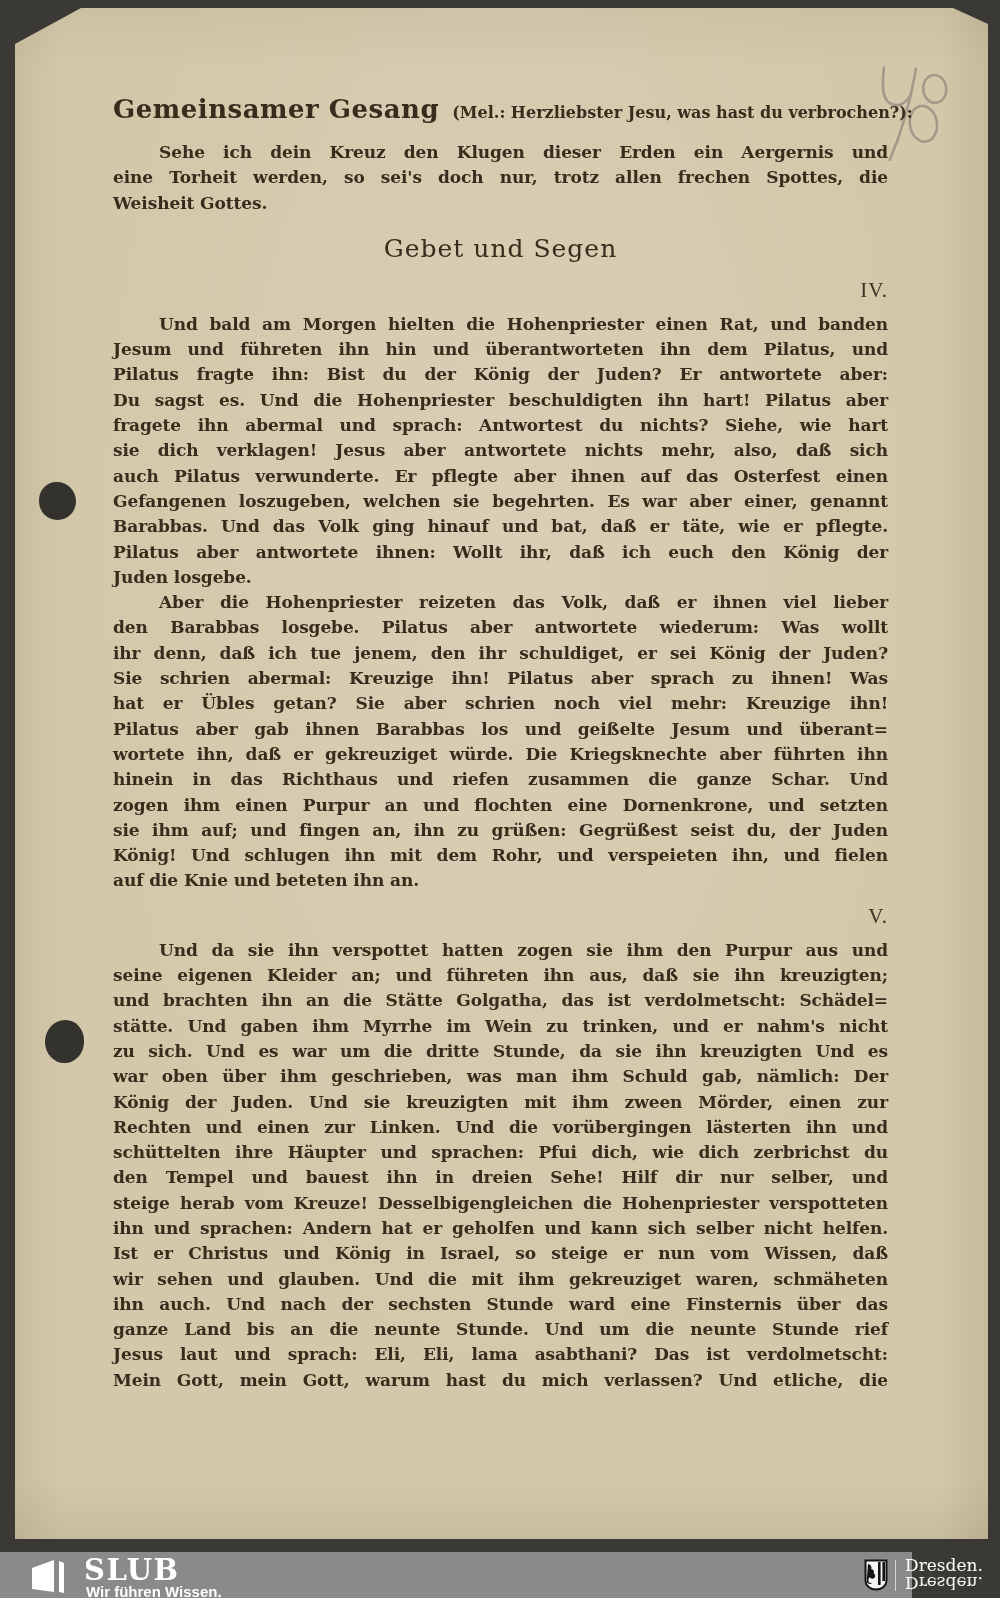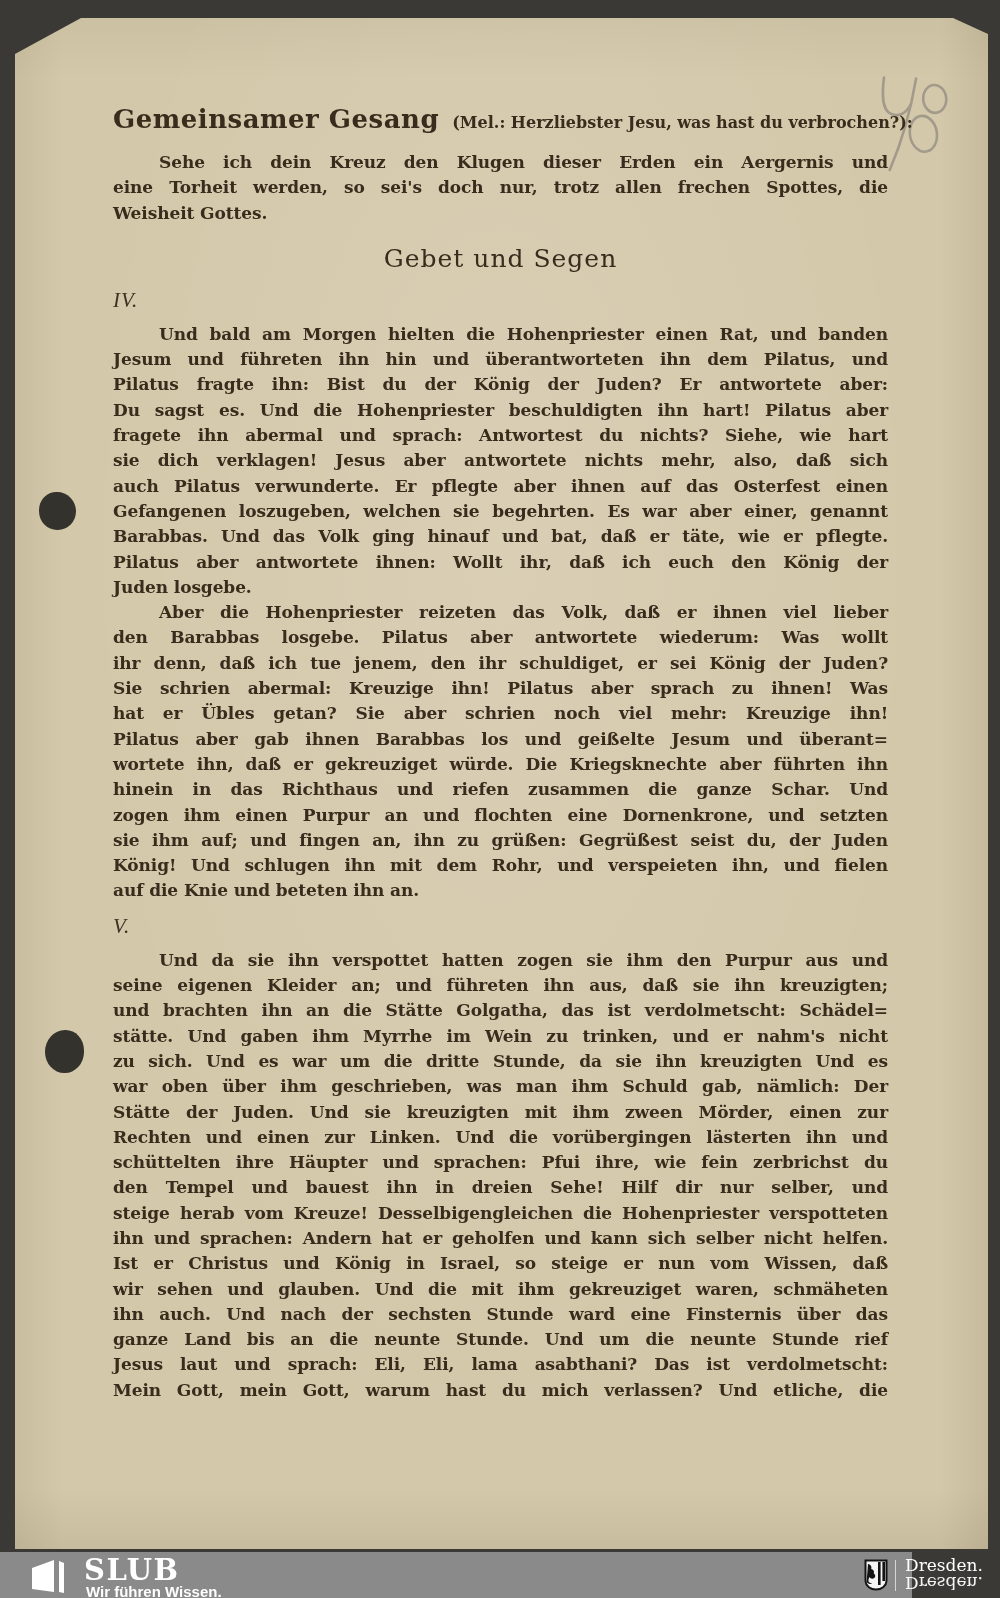--- a/index.html
+++ b/index.html
@@ -3,21 +3,21 @@
 <meta charset="utf-8">
 <style>
   html,body{margin:0;padding:0;}
   body{
     width:1000px;height:1598px;position:relative;overflow:hidden;
     background:#3a3935;
     font-family:"DejaVu Serif", serif;
   }
   .scan-bg{position:absolute;inset:0;background:#3a3935;}
   .page{
-    position:absolute;left:15px;top:18px;width:973px;height:1531px;
+    position:absolute;left:15px;top:8px;width:973px;height:1531px;
     background-color:#d4c8aa;
     background-image:
       radial-gradient(ellipse at 50% 35%, rgba(255,255,255,0.13), rgba(255,255,255,0) 62%),
       linear-gradient(90deg, rgba(60,45,20,0.07), rgba(0,0,0,0) 5%, rgba(0,0,0,0) 95%, rgba(60,45,20,0.09)),
       linear-gradient(180deg, rgba(60,45,20,0.05), rgba(0,0,0,0) 4%, rgba(0,0,0,0) 96%, rgba(60,45,20,0.08));
     clip-path:polygon(0 36px, 66px 0, 96.4% 0, 100% 16px, 100% 100%, 0 100%);
   }
   .hole{position:absolute;background:#34322d;}
   .hole-1{left:24px;top:474px;width:37px;height:38px;border-radius:48% 52% 50% 50%;}
   .hole-2{left:30px;top:1012px;width:39px;height:43px;border-radius:52% 48% 50% 50%;}
@@ -33,23 +33,23 @@
     text-align:justify;text-align-last:justify;
     letter-spacing:-0.1px;
   }
   .line.first{padding-left:46px;}
   .line.plast{text-align-last:left;}
   .section-title{
     margin:18px 0 0 0;height:34px;text-align:center;
     font-size:25px;font-weight:normal;letter-spacing:1px;color:#382c1d;
   }
   .numeral{
-    margin-top:10px;height:30px;text-align:left;
+    margin-top:10px;height:30px;text-align:right;
     font-family:"Liberation Serif", serif;font-weight:normal;
-    font-size:21px;letter-spacing:1px;color:#3d3223;font-style:italic;
+    font-size:21px;letter-spacing:1px;color:#3d3223;
   }
   .para{margin-top:4px;}
   .para + .para{margin-top:0;}
 
   .footer{position:absolute;left:0;top:1552px;width:912px;height:46px;background:#8a8a8a;}
   .slub-book{position:absolute;left:30px;top:6px;}
   .slub-name{
     position:absolute;left:84px;top:1px;color:#ffffff;
     font-family:"DejaVu Serif", serif;font-weight:bold;font-size:29px;letter-spacing:1.5px;
   }
@@ -124,23 +124,23 @@
           <div class="line plast">auf die Knie und beteten ihn an.</div>
         </div>
         <div class="numeral">V.</div>
         <div class="para">
           <div class="line first">Und da sie ihn verspottet hatten zogen sie ihm den Purpur aus und</div>
           <div class="line">seine eigenen Kleider an; und führeten ihn aus, daß sie ihn kreuzigten;</div>
           <div class="line">und brachten ihn an die Stätte Golgatha, das ist verdolmetscht: Schädel=</div>
           <div class="line">stätte. Und gaben ihm Myrrhe im Wein zu trinken, und er nahm's nicht</div>
           <div class="line">zu sich. Und es war um die dritte Stunde, da sie ihn kreuzigten Und es</div>
           <div class="line">war oben über ihm geschrieben, was man ihm Schuld gab, nämlich: Der</div>
-          <div class="line">Stätte der Juden. Und sie kreuzigten mit ihm zween Mörder, einen zur</div>
+          <div class="line">König der Juden. Und sie kreuzigten mit ihm zween Mörder, einen zur</div>
           <div class="line">Rechten und einen zur Linken. Und die vorübergingen lästerten ihn und</div>
-          <div class="line">schüttelten ihre Häupter und sprachen: Pfui ihre, wie fein zerbrichst du</div>
+          <div class="line">schüttelten ihre Häupter und sprachen: Pfui dich, wie dich zerbrichst du</div>
           <div class="line">den Tempel und bauest ihn in dreien Sehe! Hilf dir nur selber, und</div>
           <div class="line">steige herab vom Kreuze! Desselbigengleichen die Hohenpriester verspotteten</div>
           <div class="line">ihn und sprachen: Andern hat er geholfen und kann sich selber nicht helfen.</div>
           <div class="line">Ist er Christus und König in Israel, so steige er nun vom Wissen, daß</div>
           <div class="line">wir sehen und glauben. Und die mit ihm gekreuziget waren, schmäheten</div>
           <div class="line">ihn auch. Und nach der sechsten Stunde ward eine Finsternis über das</div>
           <div class="line">ganze Land bis an die neunte Stunde. Und um die neunte Stunde rief</div>
           <div class="line">Jesus laut und sprach: Eli, Eli, lama asabthani? Das ist verdolmetscht:</div>
           <div class="line">Mein Gott, mein Gott, warum hast du mich verlassen? Und etliche, die</div>
         </div>

